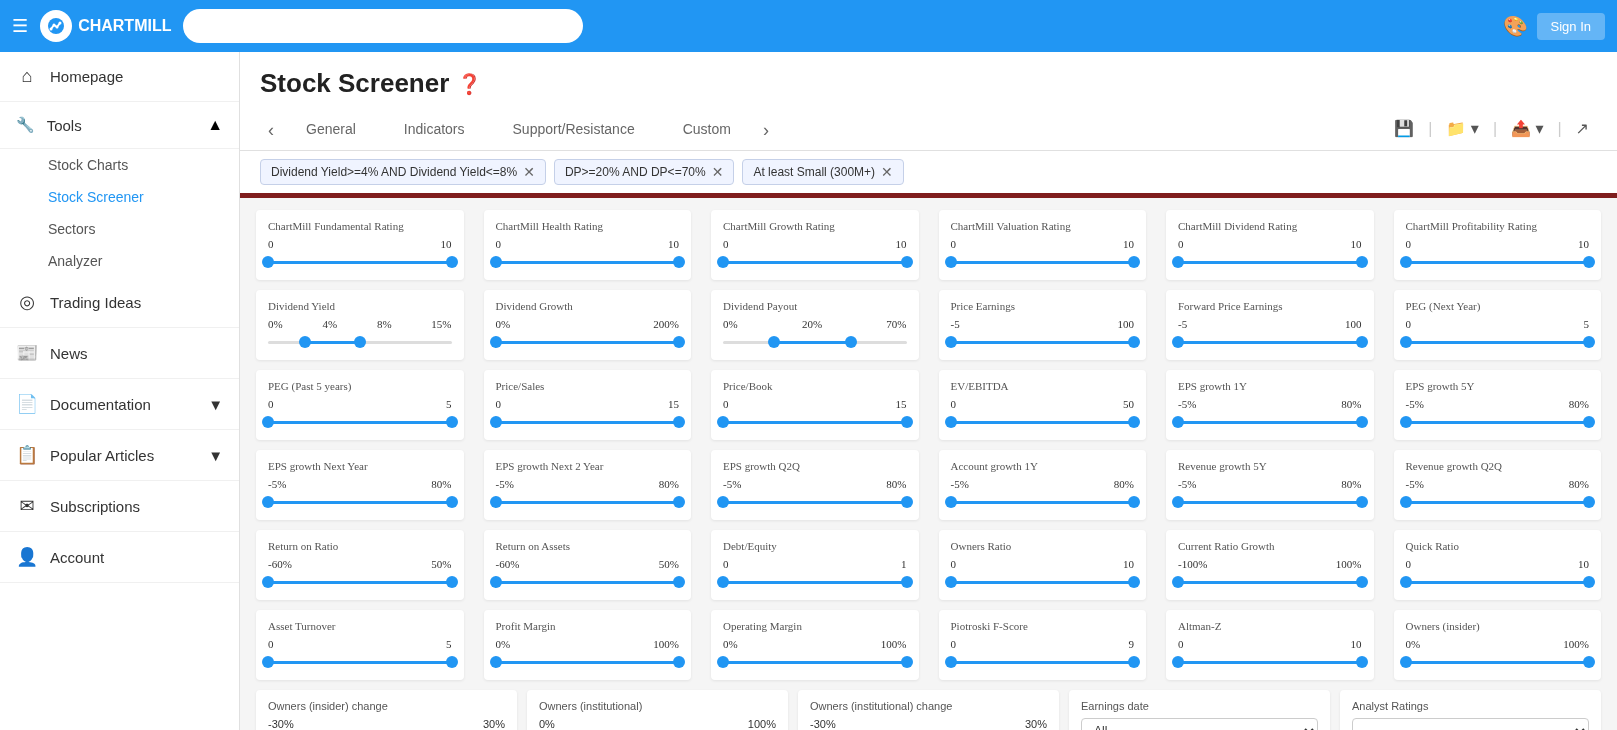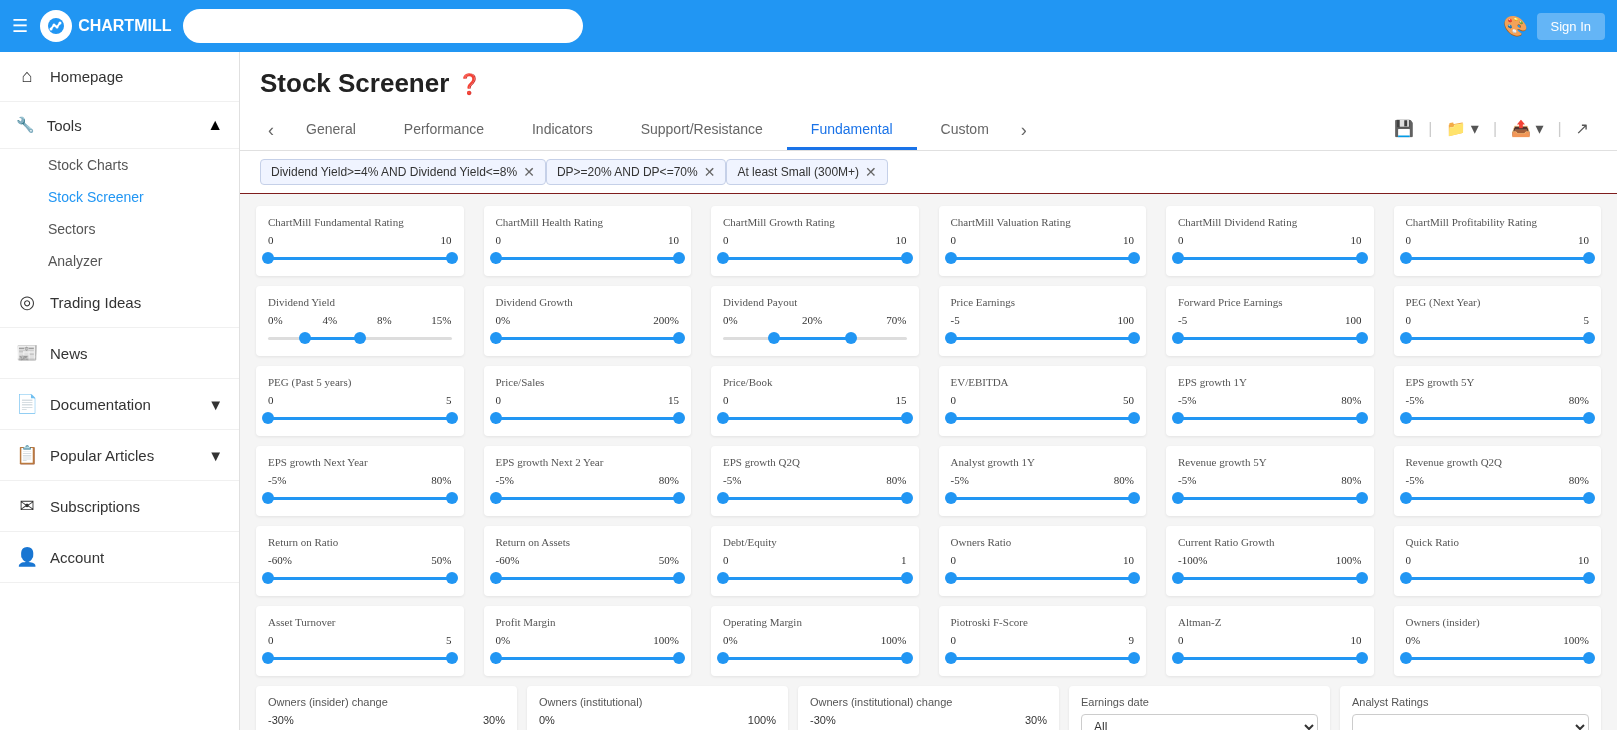--- a/index.html
+++ b/index.html
@@ -119,23 +119,24 @@
     .tab.active { color: #1a73e8; border-bottom-color: #1a73e8; font-weight: 500; }
 
     .tabs-actions { margin-left: auto; display: flex; align-items: center; gap: 4px; padding-bottom: 4px; }
     .tabs-action-btn { background: none; border: none; cursor: pointer; color: #555; font-size: 16px; padding: 4px 8px; }
     .tabs-divider { color: #ccc; padding: 0 2px; }
 
     
     .filters-bar {
       display: flex;
       align-items: flex-start;
+      gap: 8px;
       padding: 8px 20px;
       background: white;
-      border-bottom: 1px solid #7f1d1d;
+      border-bottom: 5px solid #7f1d1d;
       flex-wrap: wrap;
     }
     .filter-tag {
       display: flex;
       align-items: center;
       gap: 6px;
       background: #f0f4ff;
       border: 1px solid #c5d0e8;
       border-radius: 4px;
       padding: 4px 10px;
@@ -293,24 +294,22 @@
   <div class="content">
 
     <div class="page-header">
       <div class="page-title">
         <span>Stock Screener</span>
         <span class="help-icon">❓</span>
       </div>
       <div class="tabs">
         <button class="tab-nav-btn">‹</button>
         <div class="tab">General</div>
-        <div class="tab">Performance</div>
         <div class="tab">Indicators</div>
         <div class="tab">Support/Resistance</div>
-        <div class="tab active">Fundamental</div>
         <div class="tab">Custom</div>
         <button class="tab-nav-btn">›</button>
         <div class="tabs-actions">
           <button class="tabs-action-btn">💾</button>
           <span class="tabs-divider">|</span>
           <button class="tabs-action-btn">📁 ▾</button>
           <span class="tabs-divider">|</span>
           <button class="tabs-action-btn">📤 ▾</button>
           <span class="tabs-divider">|</span>
           <button class="tabs-action-btn">↗</button>
@@ -653,21 +652,21 @@
           </div>
           <div class="slider-container">
             <div class="slider-track">
               <div class="slider-fill" style="left:0%;width:100%;"></div>
               <div class="slider-thumb" style="left:0%;"></div>
               <div class="slider-thumb" style="left:100%;"></div>
             </div>
           </div>
         </div>
         <div class="filter-card">
-          <div class="filter-card-label">Analyst growth 1Y</div>
+          <div class="filter-card-label">Account growth 1Y</div>
           <div class="filter-range-values">
             <span>-5%</span>
               <span>80%</span>
           </div>
           <div class="slider-container">
             <div class="slider-track">
               <div class="slider-fill" style="left:0%;width:100%;"></div>
               <div class="slider-thumb" style="left:0%;"></div>
               <div class="slider-thumb" style="left:100%;"></div>
             </div>

